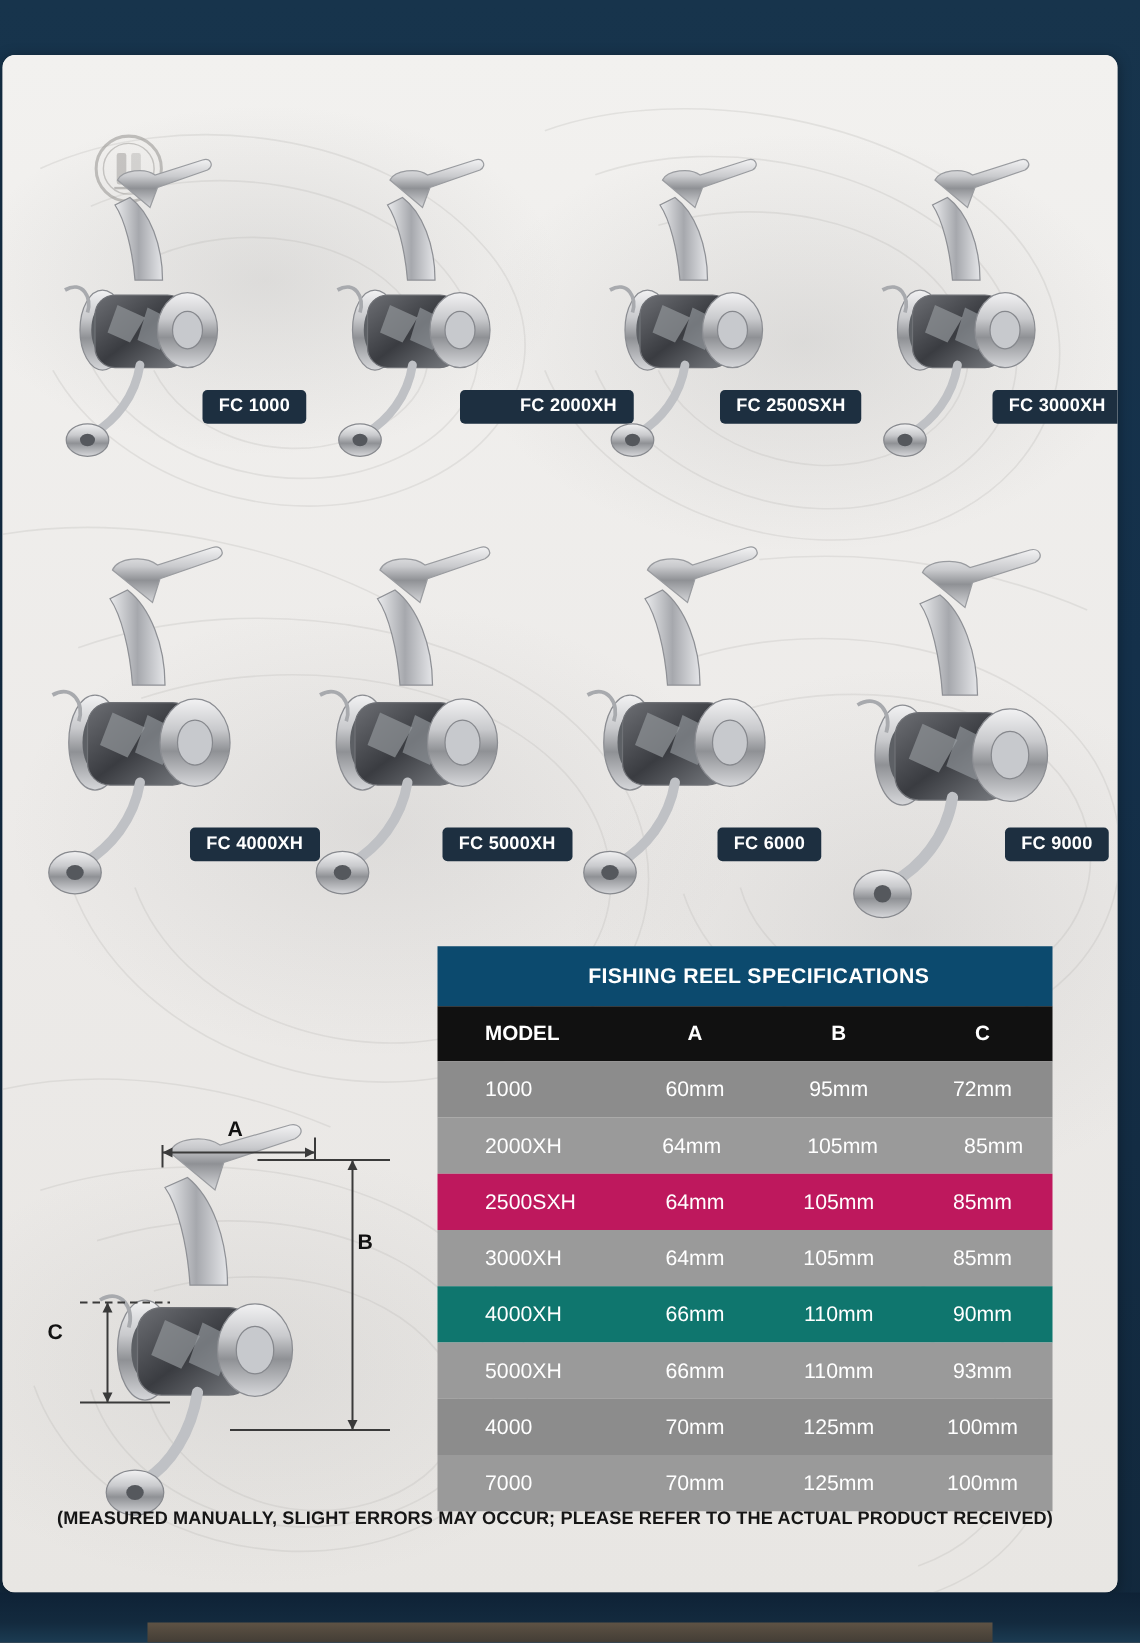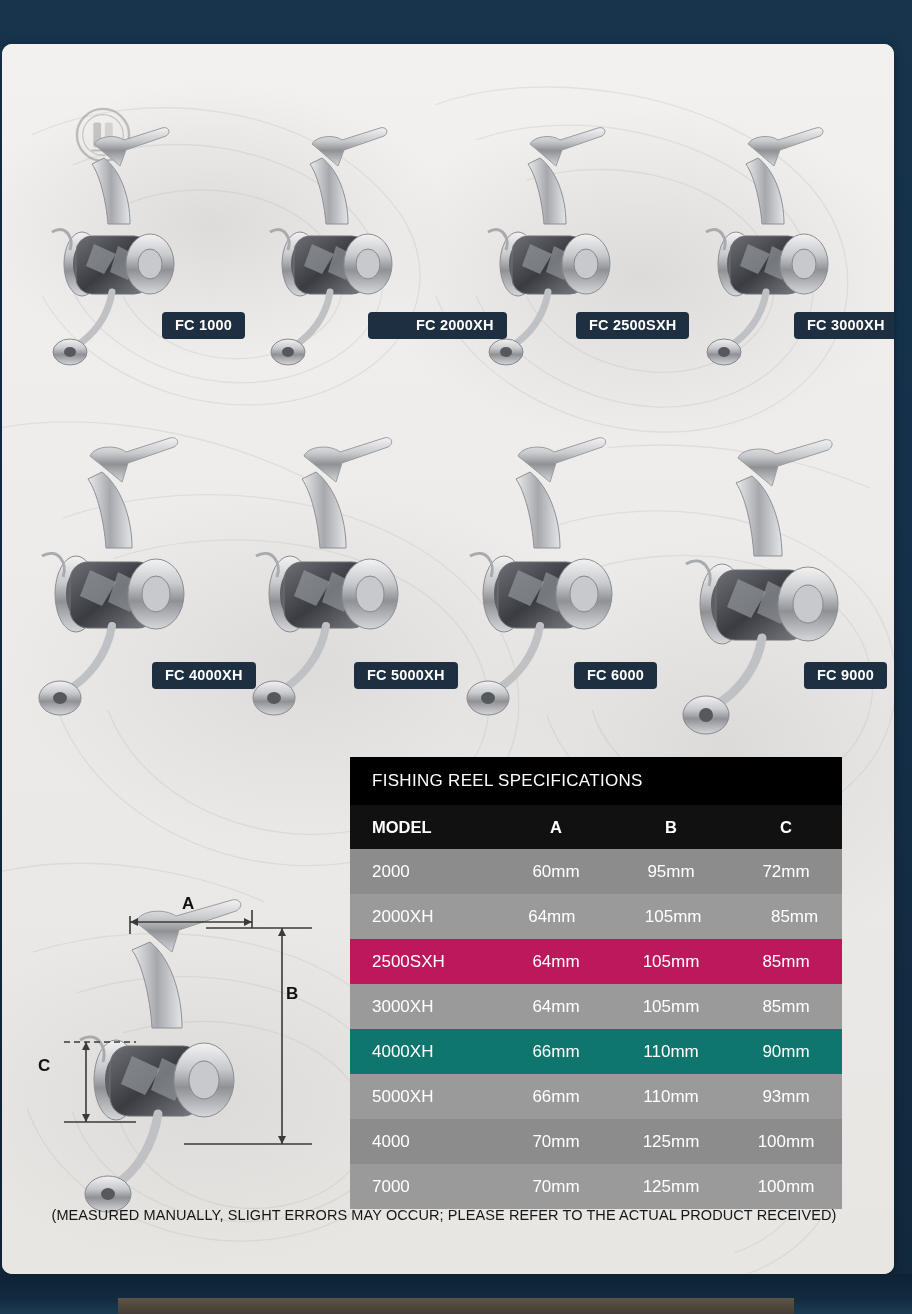--- a/index.html
+++ b/index.html
@@ -89,59 +89,60 @@
   }
 
   
   .spec {
     position: absolute;
     left: 348px;
     top: 713px;
     width: 492px;
   }
   .spec-title {
-    background: #000000;
+    background: #0c4a6e;
     color: #ffffff;
     font-size: 17px;
-    font-weight: normal;
+    font-weight: bold;
     letter-spacing: 0.3px;
     padding: 14px 0 14px 22px;
     height: 20px;
     line-height: 20px;
+    text-align: center;
   }
   .spec-head {
     display: flex;
     background: #111111;
     color: #ffffff;
     font-size: 16.5px;
     font-weight: bold;
     height: 44px;
     align-items: center;
   }
   .spec-row {
     display: flex;
     align-items: center;
     height: 45px;
     color: #ffffff;
     font-size: 17px;
   }
-  .c0 { width: 150px; padding-left: 22px; box-sizing: border-box; }
+  .c0 { width: 150px; padding-left: 38px; box-sizing: border-box; }
   .c1 { width: 112px; text-align: center; }
   .c2 { width: 118px; text-align: center; }
   .c3 { width: 112px; text-align: center; }
 
   .note {
     position: absolute;
     left: 0;
     top: 1163px;
     width: 884px;
     text-align: center;
     color: #151515;
     font-size: 14.5px;
-    font-weight: normal;
+    font-weight: bold;
     letter-spacing: 0.1px;
   }
 
   
   .diagram {
     position: absolute;
     left: 22px;
     top: 760px;
     width: 320px;
     height: 420px;
@@ -468,21 +469,21 @@
       <div class="spec-title">FISHING REEL SPECIFICATIONS</div>
 
       <div class="spec-head">
         <div class="c0">MODEL</div>
         <div class="c1">A</div>
         <div class="c2">B</div>
         <div class="c3">C</div>
       </div>
 
       <div class="spec-row" style="background:#8c8c8c;">
-        <div class="c0">2000</div>
+        <div class="c0">1000</div>
         <div class="c1">60mm</div>
         <div class="c2">95mm</div>
         <div class="c3">72mm</div>
       </div>
       <div class="spec-row" style="background:#9a9a9a;gap:24px;">
         <div class="c0">2000XH</div>
         <div class="c1">64mm</div>
         <div class="c2">105mm</div>
         <div class="c3">85mm</div>
       </div>

